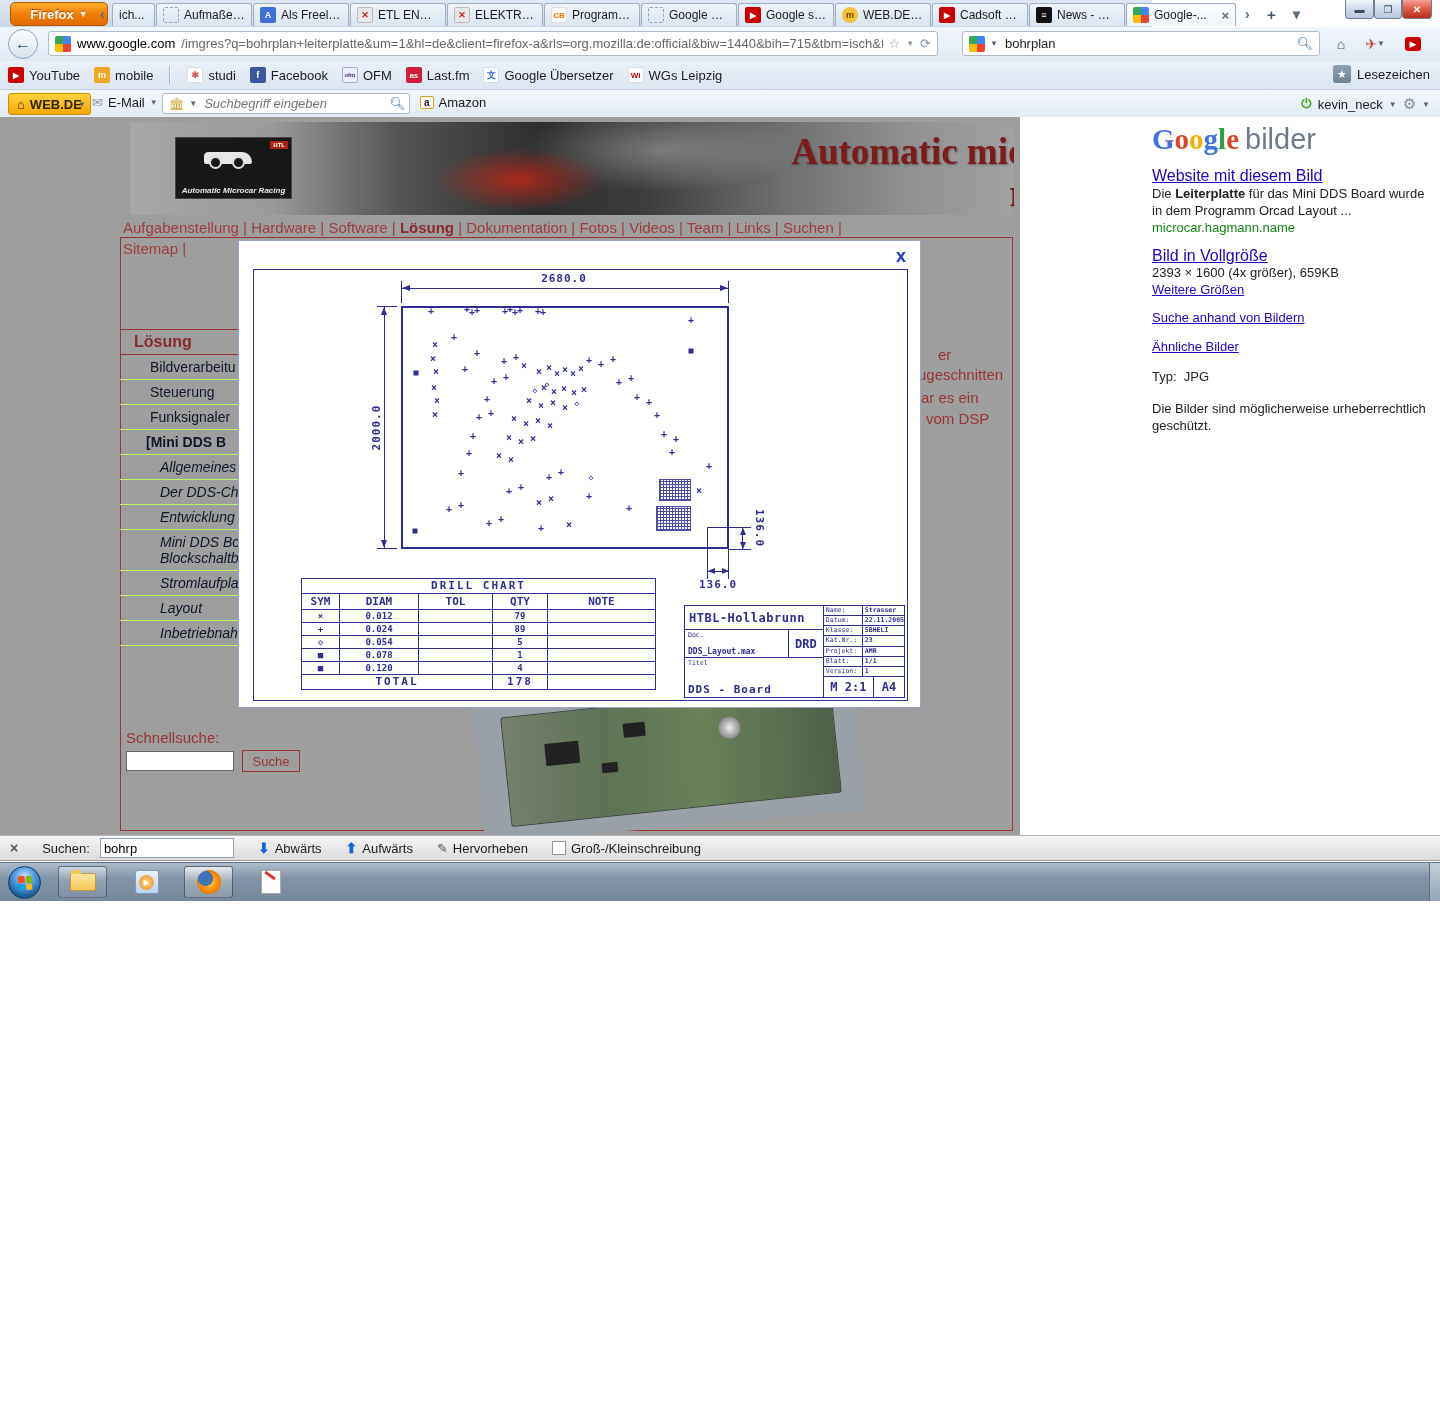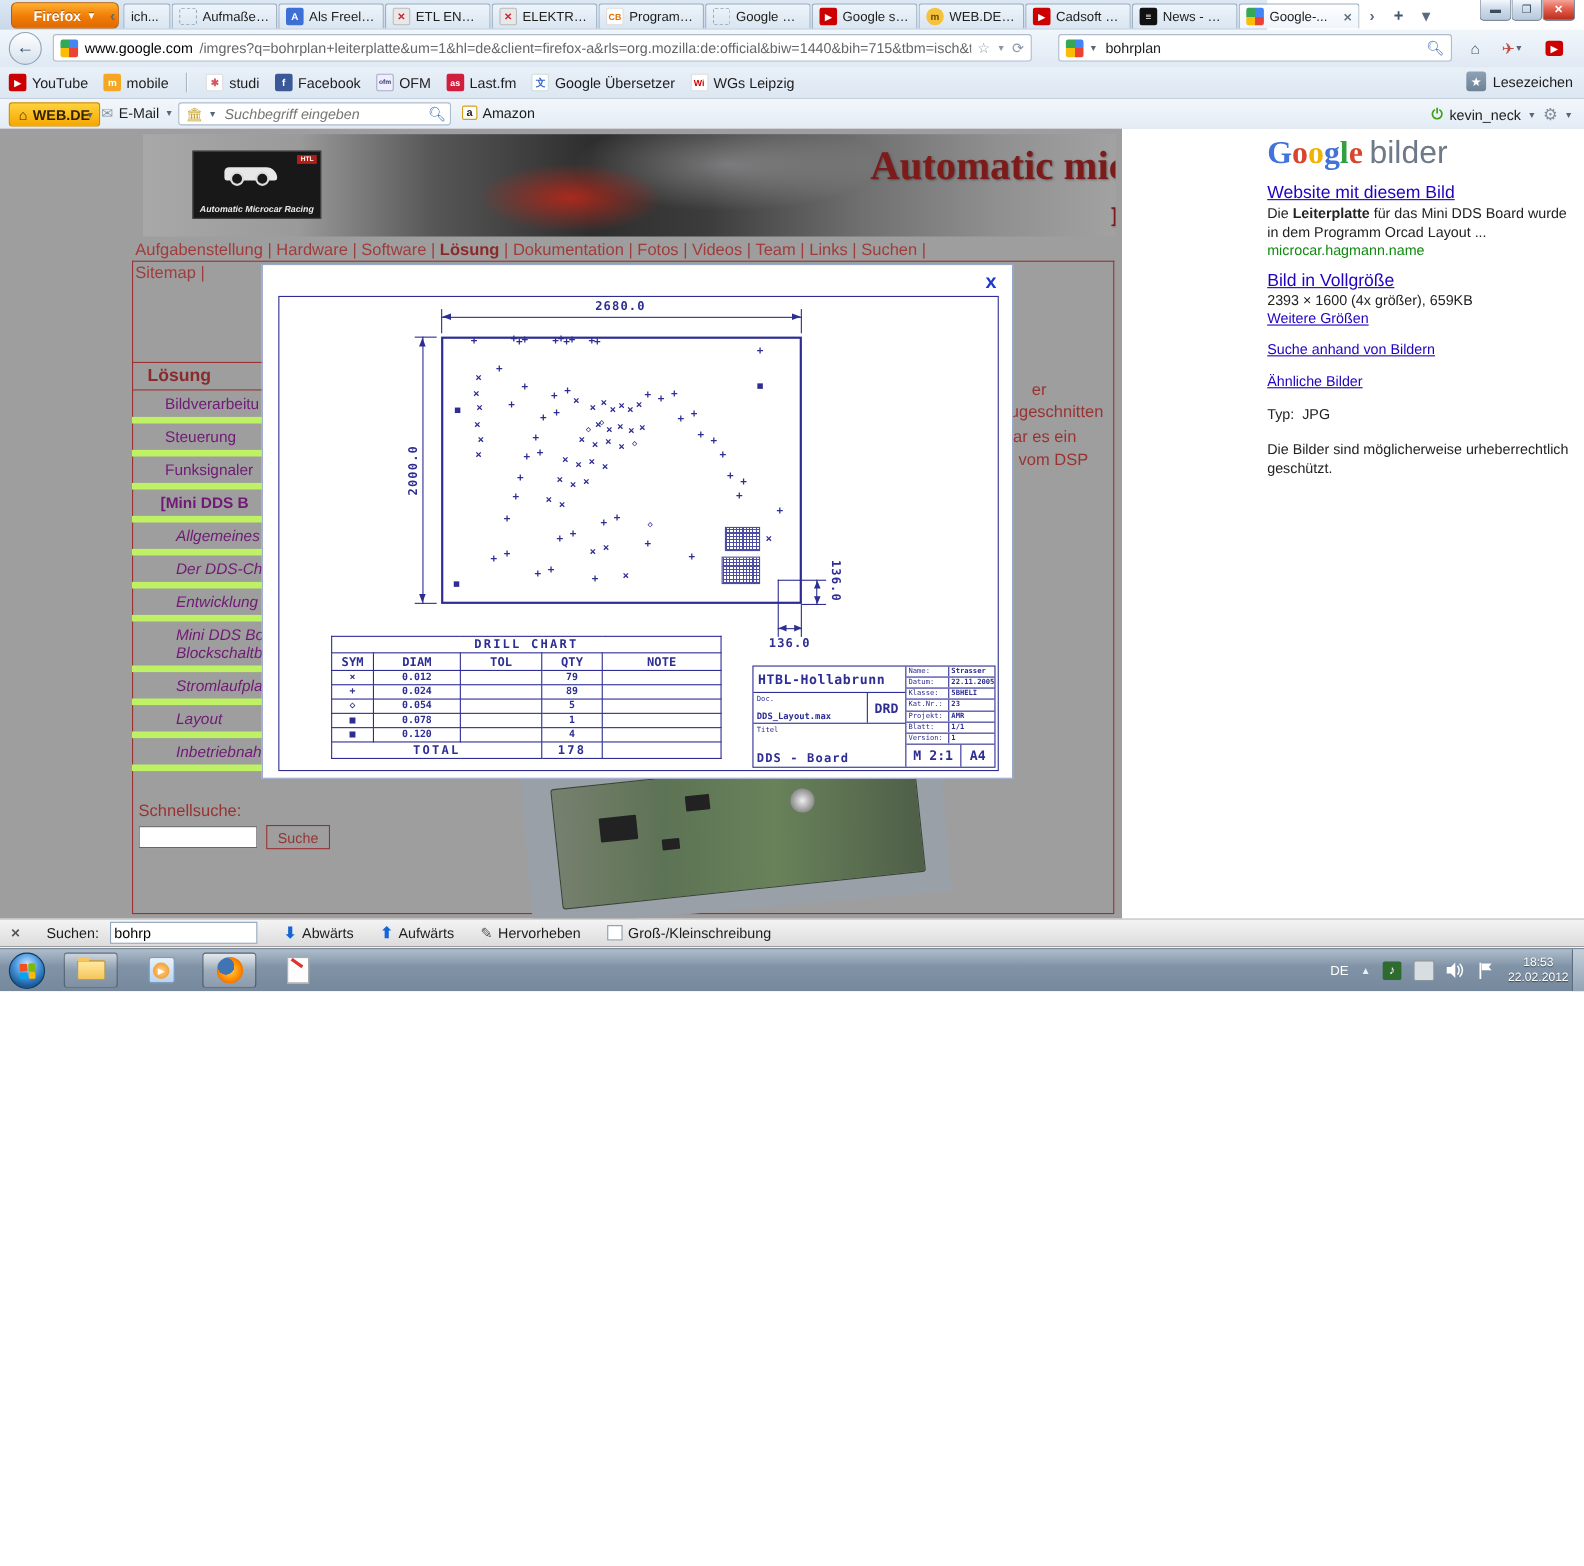--- a/index.html
+++ b/index.html
@@ -100,21 +100,21 @@
     font-weight:bold;padding:1px 3px;}
 
   #site-nav{position:absolute;left:123px;top:100px;width:880px;font-size:15px;color:#a03c3c;line-height:21px;}
   #site-nav .navline{white-space:nowrap;}
   #site-nav .nav-item.active{font-weight:bold;color:#8b2a2a;}
   .redline-h{position:absolute;background:#993333;height:1px;}
   .redline-v{position:absolute;background:#993333;width:1px;}
 
   #sidebar{position:absolute;left:120px;top:212px;width:201px;box-sizing:border-box;border-top:1px solid #993333;}
   .side-head{font-size:16px;font-weight:bold;color:#8b2a2a;padding:3px 0 3px 14px;border-bottom:1px solid #993333;}
-  .side-item{font-size:14px;color:#701a75;padding:4px 0 4px 30px;border-bottom:6px solid #bef264;white-space:normal;}
+  .side-item{font-size:14px;color:#0f172a;padding:4px 0 4px 30px;border-bottom:1px solid #bef264;white-space:normal;}
   .side-item.bold{font-weight:bold;padding-left:26px;}
   .side-item.italic{font-style:italic;padding-left:40px;}
 
   .fragment{position:absolute;font-size:15px;color:#993333;}
 
   #schnellsuche-label{position:absolute;left:126px;top:612px;font-size:15px;color:#993333;}
   #schnellsuche-input{position:absolute;left:126px;top:634px;width:108px;height:20px;box-sizing:border-box;
     border:1px solid #666;background:#fff;font-size:12px;font-family:inherit;padding:0 3px;}
   #schnellsuche-btn{position:absolute;left:242px;top:633px;width:58px;height:22px;box-sizing:border-box;
     background:#9e9e9e;border:1px solid #993333;color:#993333;font-size:13px;display:flex;align-items:center;justify-content:center;}
@@ -751,37 +751,16 @@
       <div class="wmp-icon">
           <div class="wmp-core">▶</div>
         </div>
     </div>
     <div class="taskbtn activeapp" style="left:184px;">
       <div class="ff-icon"></div>
     </div>
     <div class="taskbtn" style="left:246px;">
       <div class="paint-icon"></div>
     </div>
-    <div id="tray">
-      <span class="lang">DE</span>
-      <span class="chev">▲</span>
-      <span class="tray-ico music">♪</span>
-      <span class="tray-ico clip"></span>
-      <span class="tray-ico">
-        <svg width="16" height="14" viewBox="0 0 16 14">
-            <polygon points="0,4 4,4 8,0 8,14 4,10 0,10" fill="#fff"></polygon>
-            <path d="M10 3 q3 4 0 8 M12 1 q5 6 0 12" stroke="#fff" stroke-width="1.3" fill="none"></path>
-          </svg>
-      </span>
-      <span class="tray-ico">
-        <svg width="14" height="15" viewBox="0 0 14 15">
-            <rect x="1" y="0" width="1.6" height="15" fill="#fff"></rect>
-            <path d="M3 1 h9 l-2.5 3 2.5 3 h-9 z" fill="#fff"></path>
-          </svg>
-      </span>
-      <span id="clock">
-        <span>18:53</span><br><span>22.02.2012</span>
-      </span>
-    </div>
     <div id="show-desktop"></div>
   </div>
 
 </div>
 
 </body></html>

